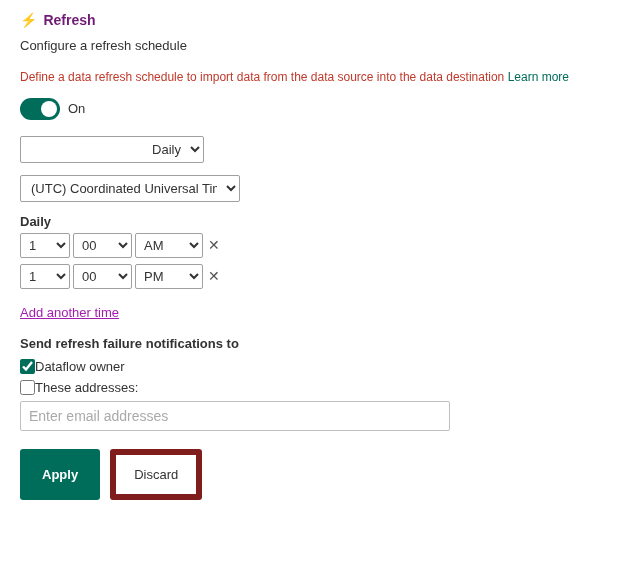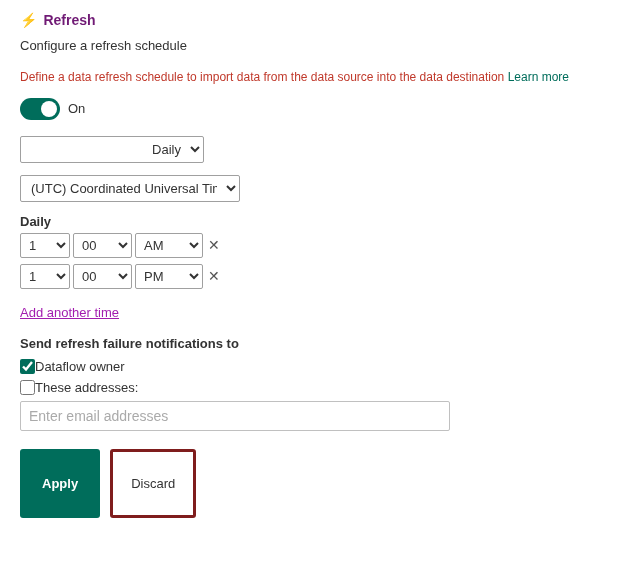--- a/index.html
+++ b/index.html
@@ -187,23 +187,23 @@
       border: none;
       border-radius: 3px;
       padding: 0 22px;
       font-size: 13px;
       font-weight: 600;
       cursor: pointer;
     }
     .btn-discard {
       background: #fff;
       color: #333;
-      border: 3px solid #7f1d1d;
+      border: 6px solid #7f1d1d;
       border-radius: 3px;
-      padding: 24px 18px;
+      padding: 12px 18px;
       font-size: 13px;
       cursor: pointer;
     }
   </style>
 </head>
 <body>
 
 
 
 

